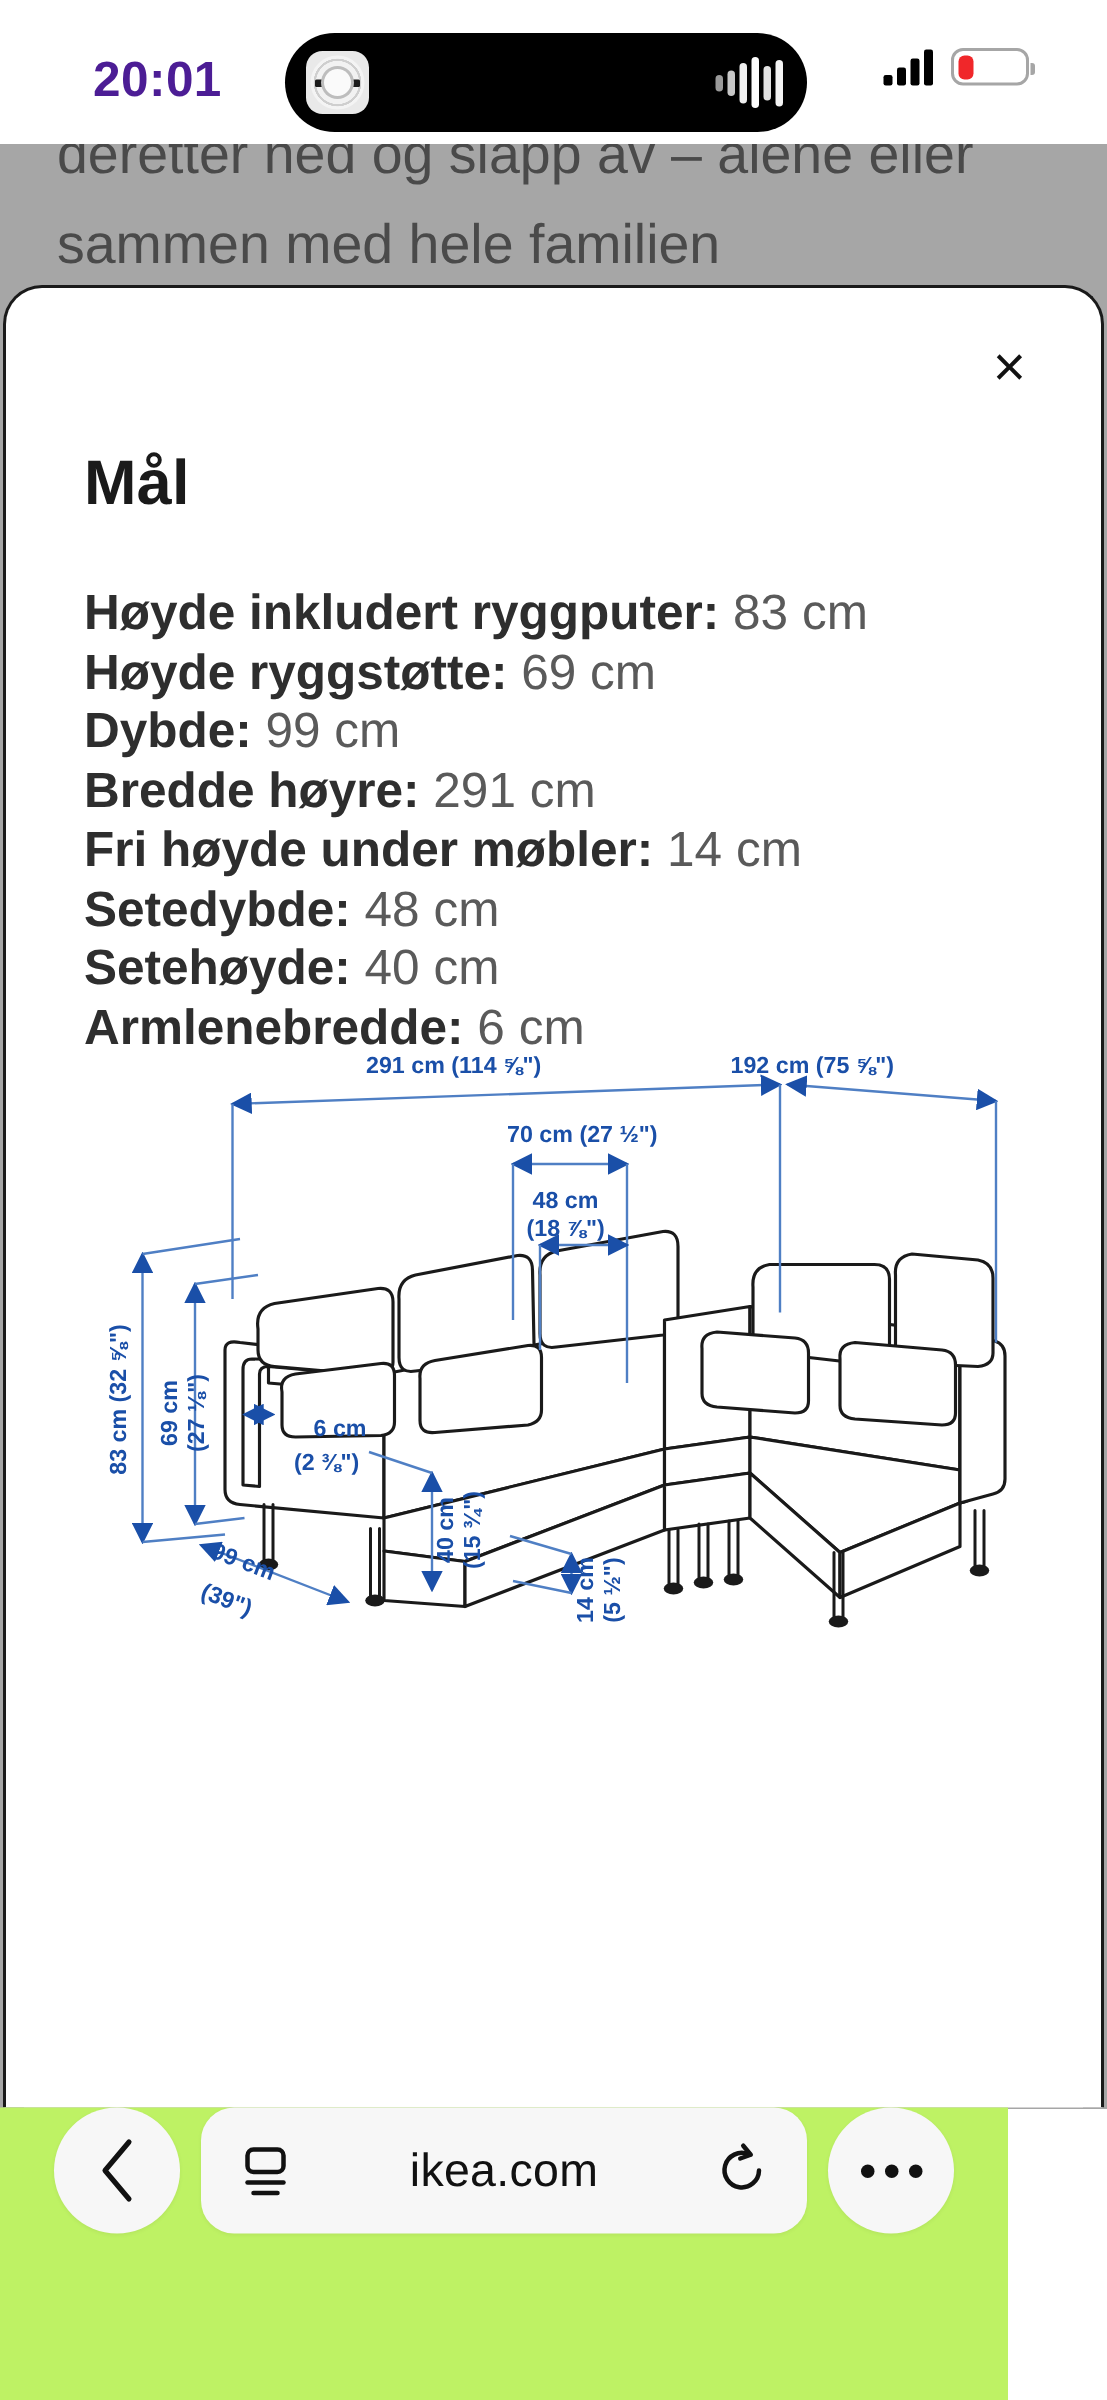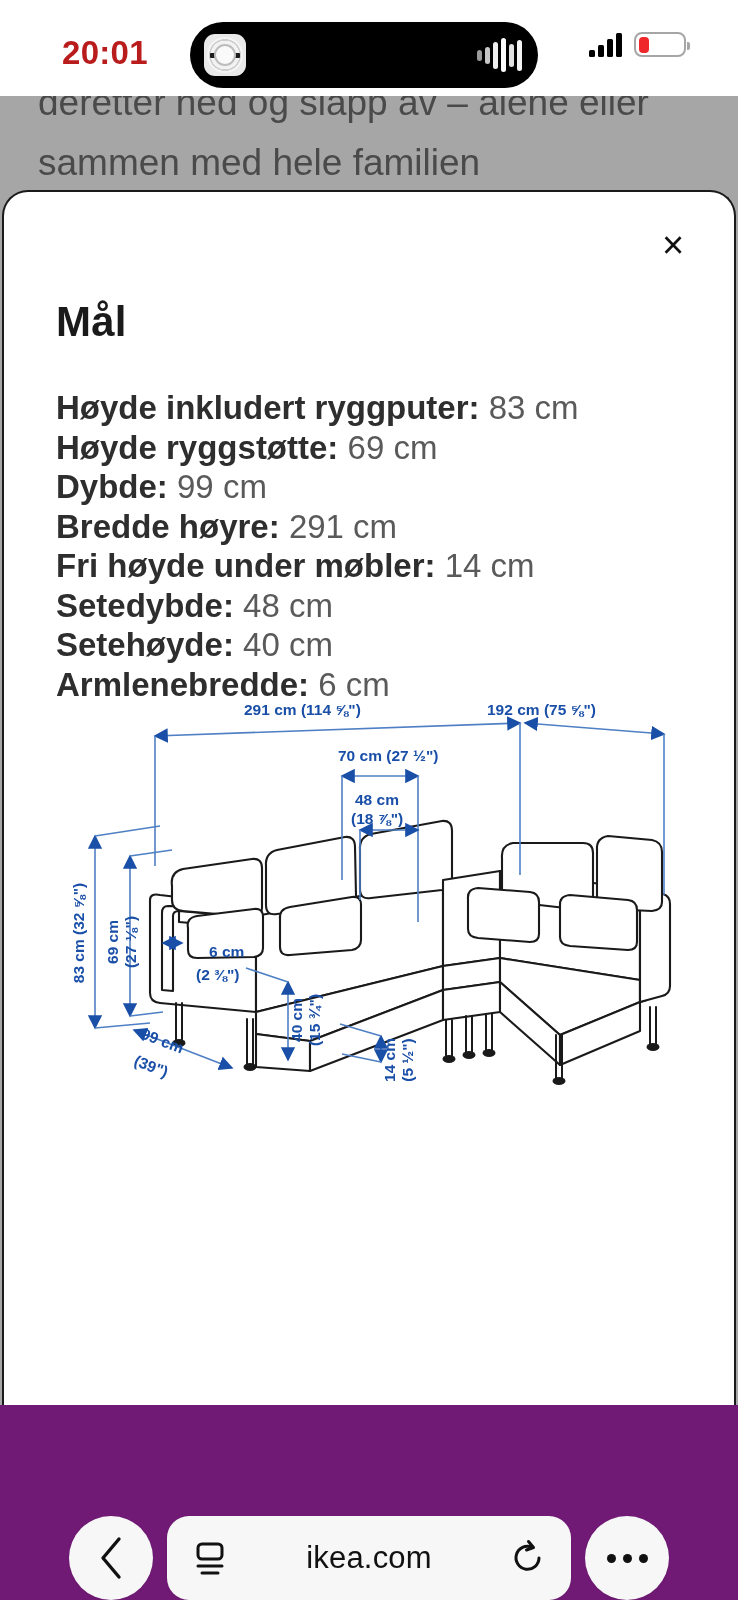--- a/index.html
+++ b/index.html
@@ -11,21 +11,21 @@
   }
   .screen { position: relative; width: 738px; height: 1600px; background:#fff; }
 
   
   .status-bar {
     position: absolute; top: 0; left: 0; width: 738px; height: 96px;
     background: #ffffff; z-index: 50;
   }
   .status-time {
     position: absolute; left: 62px; top: 34px;
-    font-size: 33px; font-weight: 700; color: #b91c1c; letter-spacing: .3px;
+    font-size: 33px; font-weight: 700; color: #4c1d95; letter-spacing: .3px;
   }
   .dynamic-island {
     position: absolute; left: 190px; top: 22px;
     width: 348px; height: 66px; border-radius: 33px; background: #000;
     display: flex; align-items: center; justify-content: space-between;
     padding: 0 14px;
   }
   .island-art {
     width: 42px; height: 42px; border-radius: 11px; overflow: hidden;
     background: #e9e9e9; position: relative; flex: 0 0 auto;
@@ -118,23 +118,23 @@
 
   
   .diagram {
     position: absolute; left: 0; top: 690px; width: 734px; height: 520px;
     z-index: 22;
   }
   .diagram svg { display:block; width: 734px; height: 520px; }
 
   
   .browser-bar {
-    position: absolute; left: 0; bottom: 0; width: 738px; height: 195px;
-    background: #701a75; z-index: 60;
-    display: flex; align-items: flex-end; justify-content: center; gap: 14px;
+    position: absolute; left: 0; bottom: 0; width: 672px; height: 195px;
+    background: #bef264; z-index: 60;
+    display: flex; align-items: flex-start; justify-content: center; gap: 14px;
   }
   .bb-round {
     width: 84px; height: 84px; border-radius: 42px; background: #f7f7f7;
     display: flex; align-items: center; justify-content: center;
     box-shadow: 0 1px 3px rgba(0,0,0,.06);
     flex: 0 0 auto;
   }
   .bb-url {
     width: 404px; height: 84px; border-radius: 22px; background: #f7f7f7;
     display: flex; align-items: center; justify-content: space-between;

